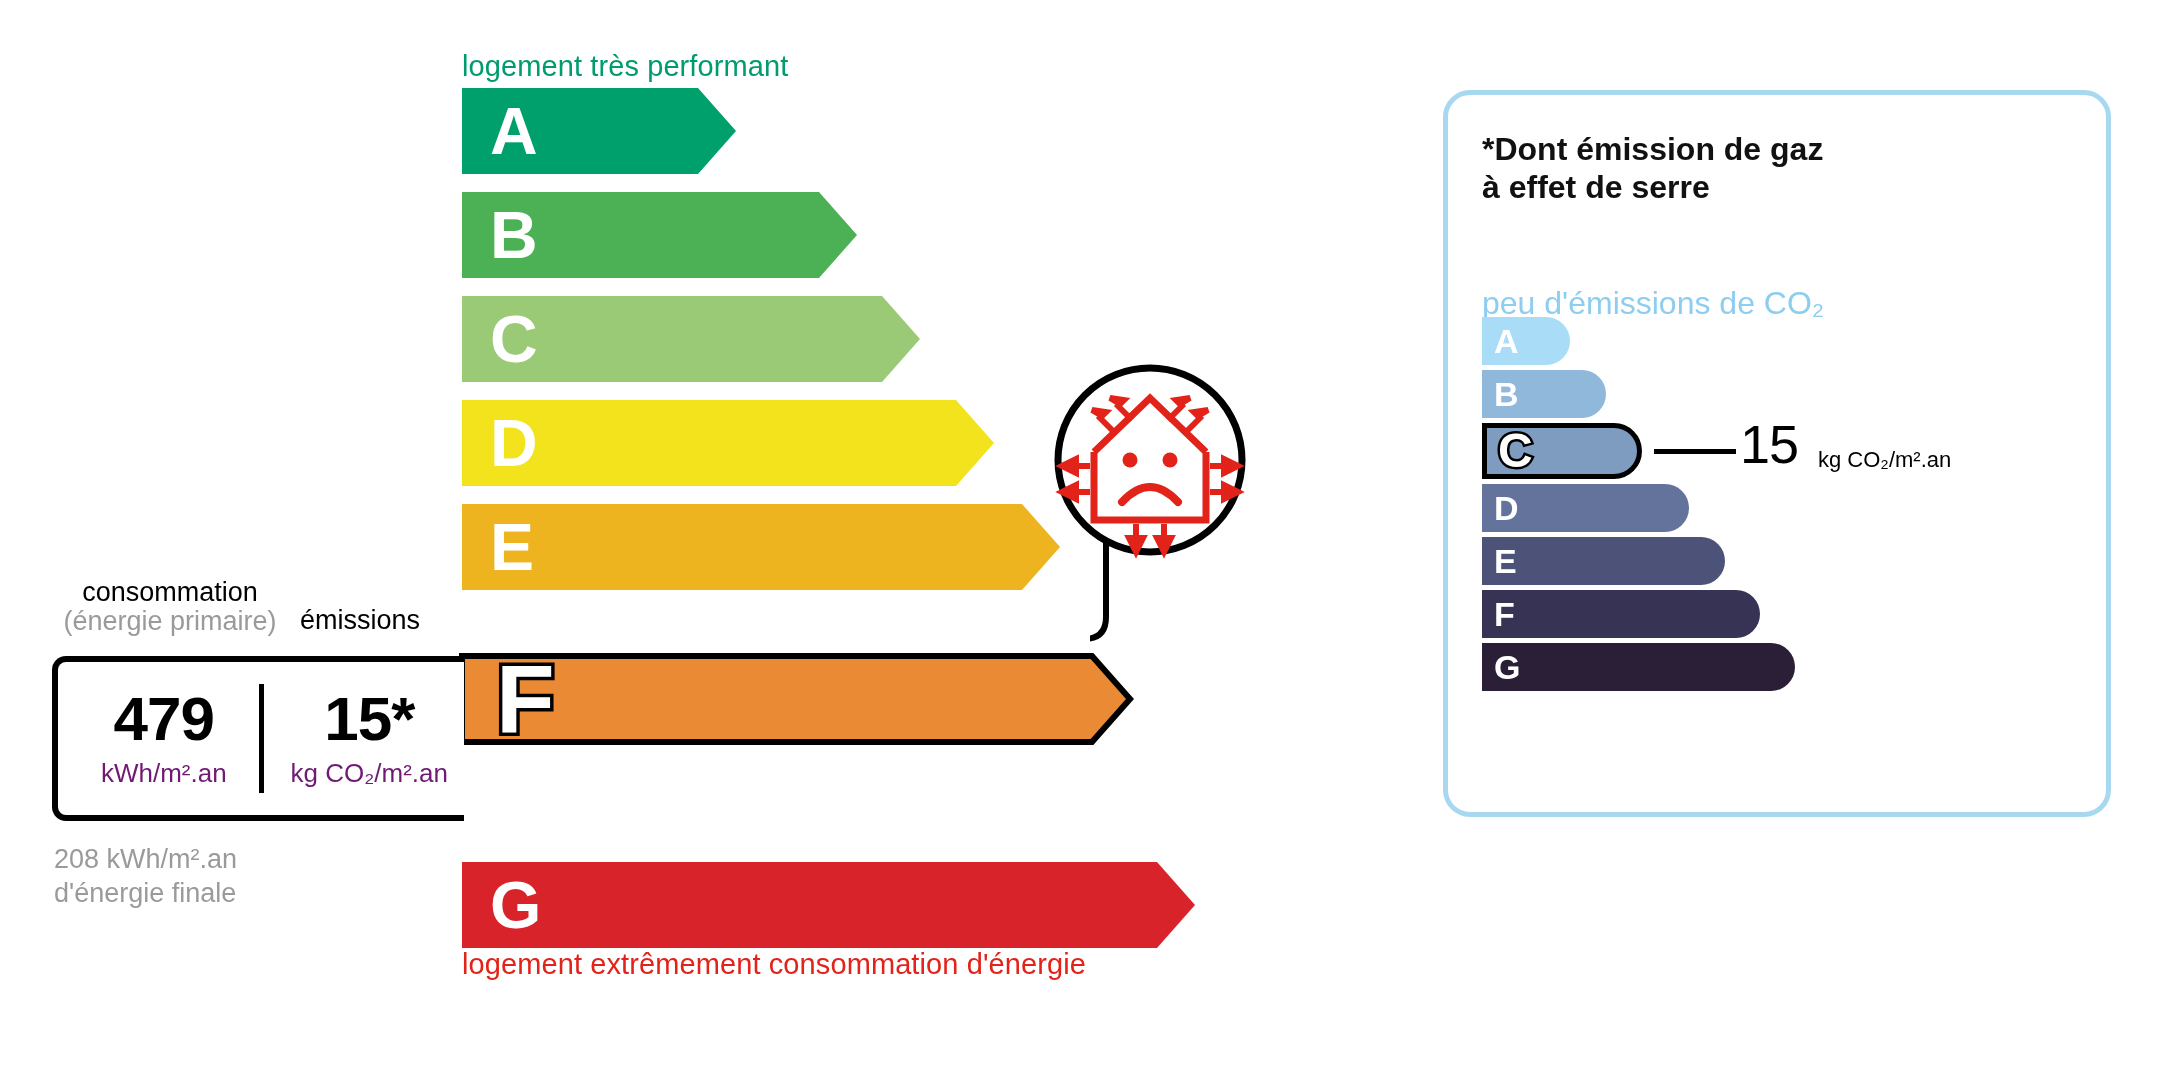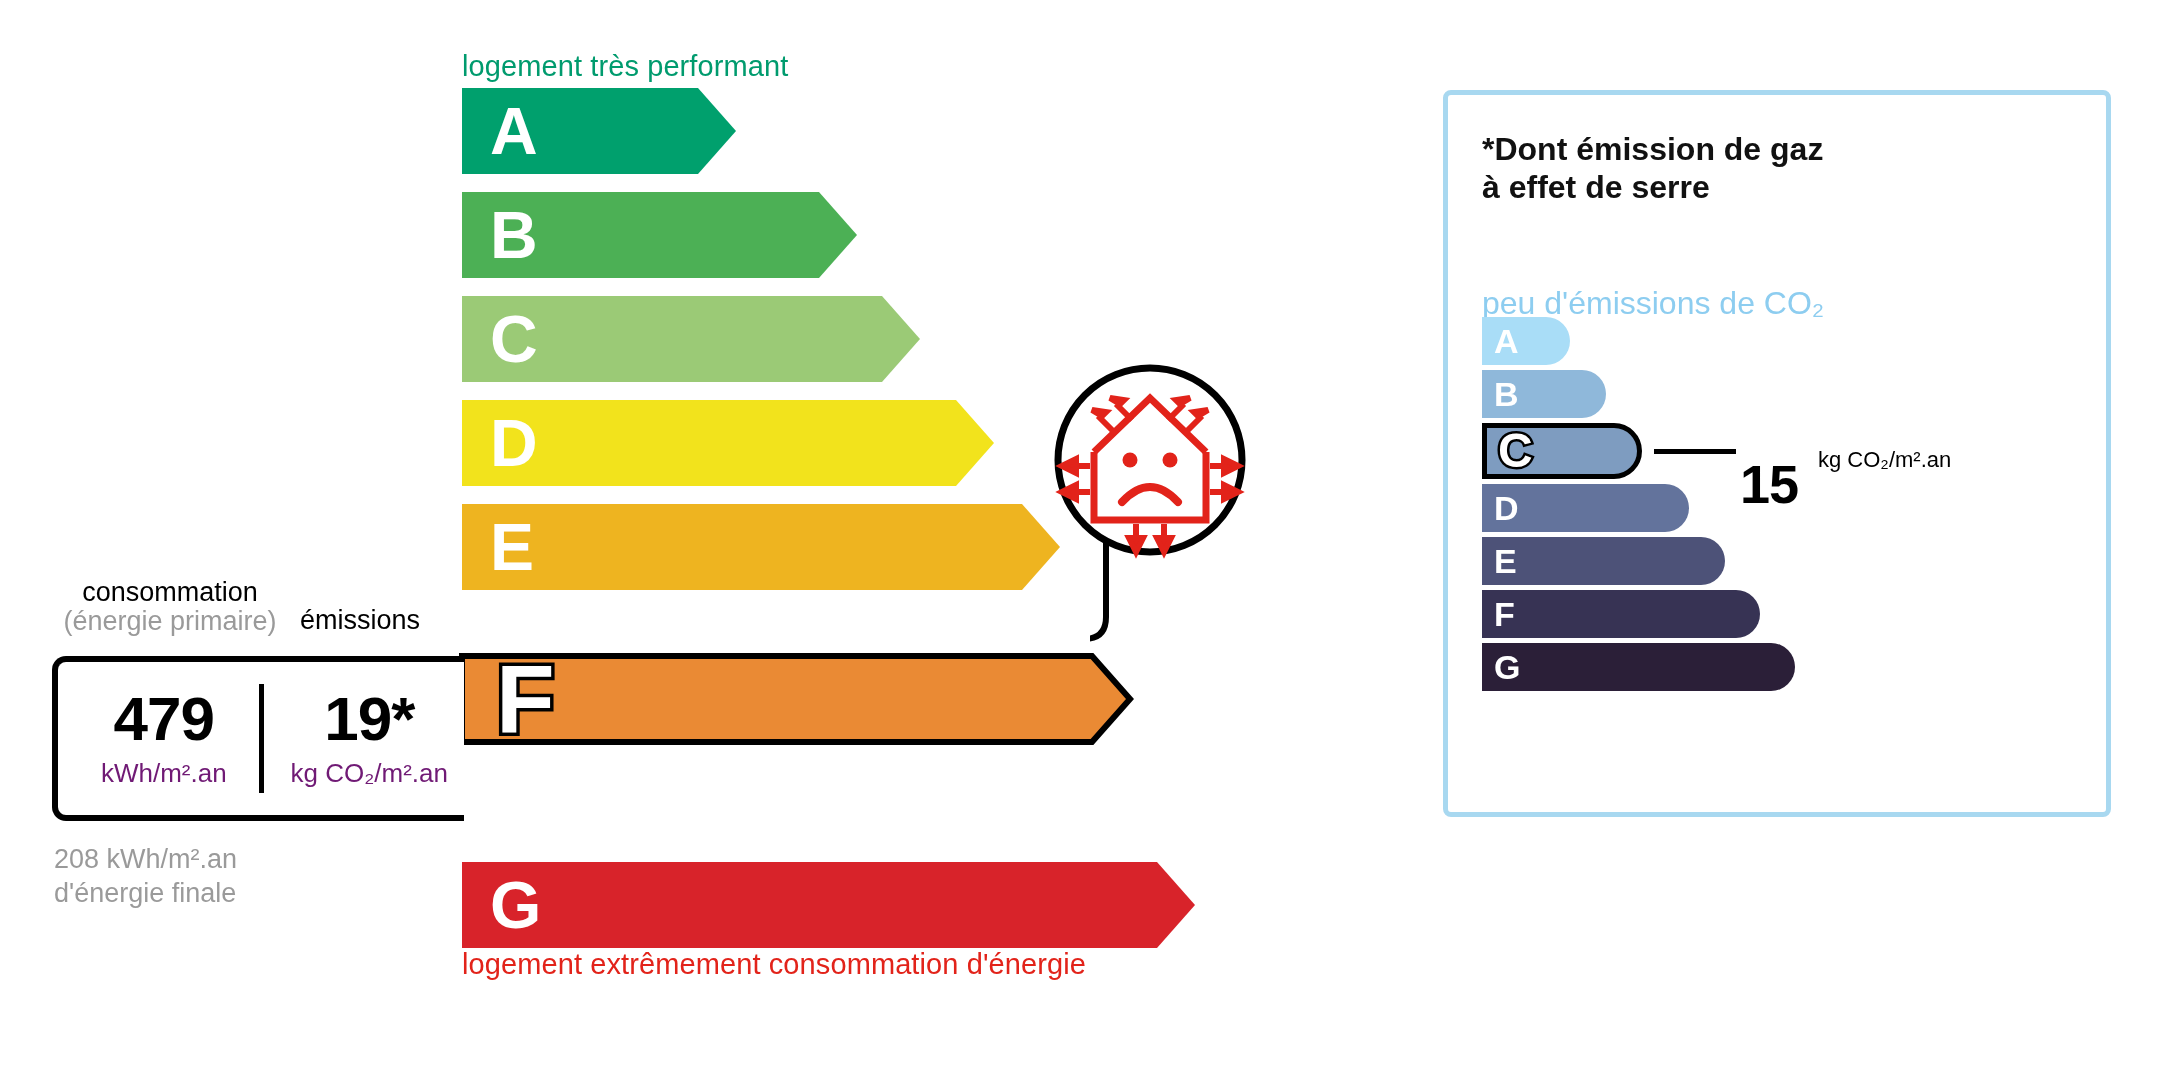--- a/index.html
+++ b/index.html
@@ -73,21 +73,21 @@
     font-size:27px;color:#9a9a9a;line-height:1.25;white-space:pre-line;
   }
 
   
   #house-callout{position:absolute;left:1050px;top:360px;width:200px;height:210px;}
   #connector{position:absolute;left:1090px;top:447px;width:130px;height:320px;}
 
   
   #ges-panel{
     position:absolute;left:1443px;top:90px;width:668px;height:727px;
-    border:5px solid #a8d8f0;border-radius:8px;background:#fff;box-sizing:border-box;
+    border:5px solid #a8d8f0;border-radius:27px;background:#fff;box-sizing:border-box;
   }
   #ges-title{
     position:absolute;left:34px;top:36px;
     font-size:32px;font-weight:bold;color:#111;line-height:1.18;white-space:pre-line;
   }
   #ges-top-label{
     position:absolute;left:34px;top:190px;
     font-size:32px;color:#8dcdf0;white-space:nowrap;
   }
   #ges-rows{position:absolute;left:34px;top:222px;width:600px;}
@@ -107,21 +107,21 @@
   }
   #ges-row-C .ges-letter{
     font-size:48px;left:16px;color:#fff;
     -webkit-text-stroke:5px #000;paint-order:stroke fill;
   }
   #ges-leader{
     position:absolute;left:172px;top:26px;width:82px;height:5px;background:#000;
   }
   #ges-value{
     position:absolute;left:258px;top:-6px;
-    font-size:54px;font-weight:bold;color:#000;line-height:1;letter-spacing:-1px;margin-top:40px;
+    font-size:54px;font-weight:normal;color:#000;line-height:1;letter-spacing:-1px;
   }
   #ges-value-unit{
     position:absolute;left:336px;top:24px;
     font-size:22px;color:#000;
   }
   #ges-bottom-label{
     position:absolute;left:34px;top:626px;
     font-size:26px;color:#2b2340;line-height:1.2;white-space:pre-line;
   }
 </style>
@@ -201,21 +201,21 @@
     </div>
     <div id="label-emissions">émissions</div>
 
     <div id="value-box">
       <div class="vcell">
         <div class="vnum">479</div>
         <div class="vunit">kWh/m².an</div>
       </div>
       <div id="value-divider"></div>
       <div class="vcell">
-        <div class="vnum">19*</div>
+        <div class="vnum">15*</div>
         <div class="vunit">kg CO₂/m².an</div>
       </div>
     </div>
 
     <div id="final-energy">208 kWh/m².an
 d'énergie finale</div>
 
     <svg id="connector" viewBox="0 0 130 320">
       <path d="M 16 0 L 16 170 Q 16 192 -6 192 L -60 192" fill="none" stroke="#000" stroke-width="6" stroke-linecap="butt"></path>
     </svg>

